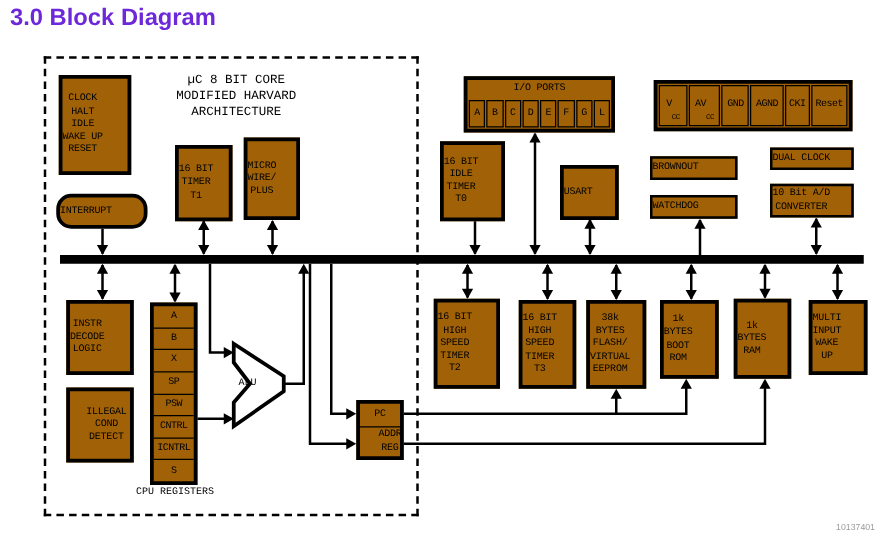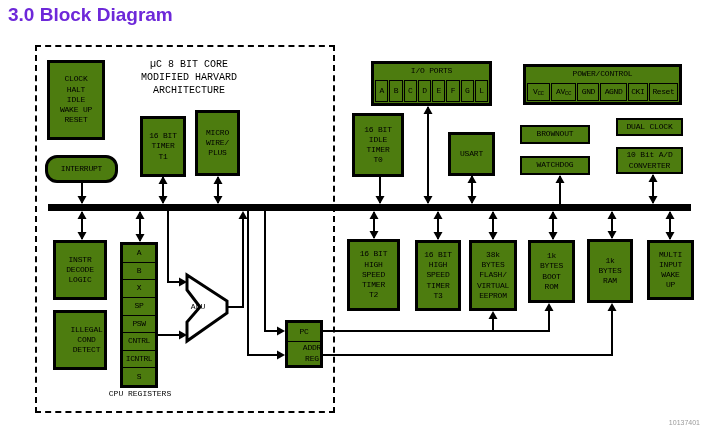--- a/index.html
+++ b/index.html
@@ -1,19 +1,19 @@
 <!DOCTYPE html>
 <html><head>
 <meta charset="utf-8">
 <style>
   html,body{margin:0;padding:0;background:#fff;}
   #stage{position:relative;width:717px;height:433px;background:#fff;overflow:hidden;
          font-family:"Liberation Mono","DejaVu Sans Mono",monospace;color:#000;}
-  .box{position:absolute;border:3px solid #000;background:#4d7c0f;box-sizing:border-box;
-       display:flex;align-items:center;justify-content:center;text-align:center;
+  .box{position:absolute;border:3px solid #000;background:#a16207;box-sizing:border-box;
+       display:flex;align-items:center;justify-content:flex-start;text-align:center;
        white-space:pre-line;font-size:8px;line-height:1.28;letter-spacing:-0.2px;z-index:2;}
   .lbl{position:absolute;white-space:pre-line;text-align:center;z-index:2;}
   #title{position:absolute;left:8px;top:4px;font-family:"Liberation Sans",sans-serif;
          font-weight:bold;font-size:19px;color:#6d28d9;z-index:2;}
   #dash{position:absolute;left:35px;top:45px;width:300px;height:368px;
         border:2px dashed #000;box-sizing:border-box;z-index:1;}
   #corelbl{left:118px;top:58px;width:142px;font-size:10px;line-height:1.3;font-family:Liberation Mono, monospace;}
   #clock{left:47px;top:60px;width:58px;height:80px;}
   #t1{left:140px;top:116px;width:46px;height:61px;}
   #mw{left:195px;top:110px;width:45px;height:66px;}
@@ -114,21 +114,20 @@
       <div class="cell">C</div>
       <div class="cell">D</div>
       <div class="cell">E</div>
       <div class="cell">F</div>
       <div class="cell">G</div>
       <div class="cell">L</div>
     </div>
   </div>
 
   <div id="pwr" class="box">
-    <div class="grphead">POWER/CONTROL</div>
     <div class="cellrow">
       <div class="cell" style="flex:23"><span>V</span><span class="sub">CC</span></div>
       <div class="cell" style="flex:26"><span>AV</span><span class="sub">CC</span></div>
       <div class="cell" style="flex:22"><span>GND</span></div>
       <div class="cell" style="flex:27"><span>AGND</span></div>
       <div class="cell" style="flex:20"><span>CKI</span></div>
       <div class="cell" style="flex:30"><span>Reset</span></div>
     </div>
   </div>
 

